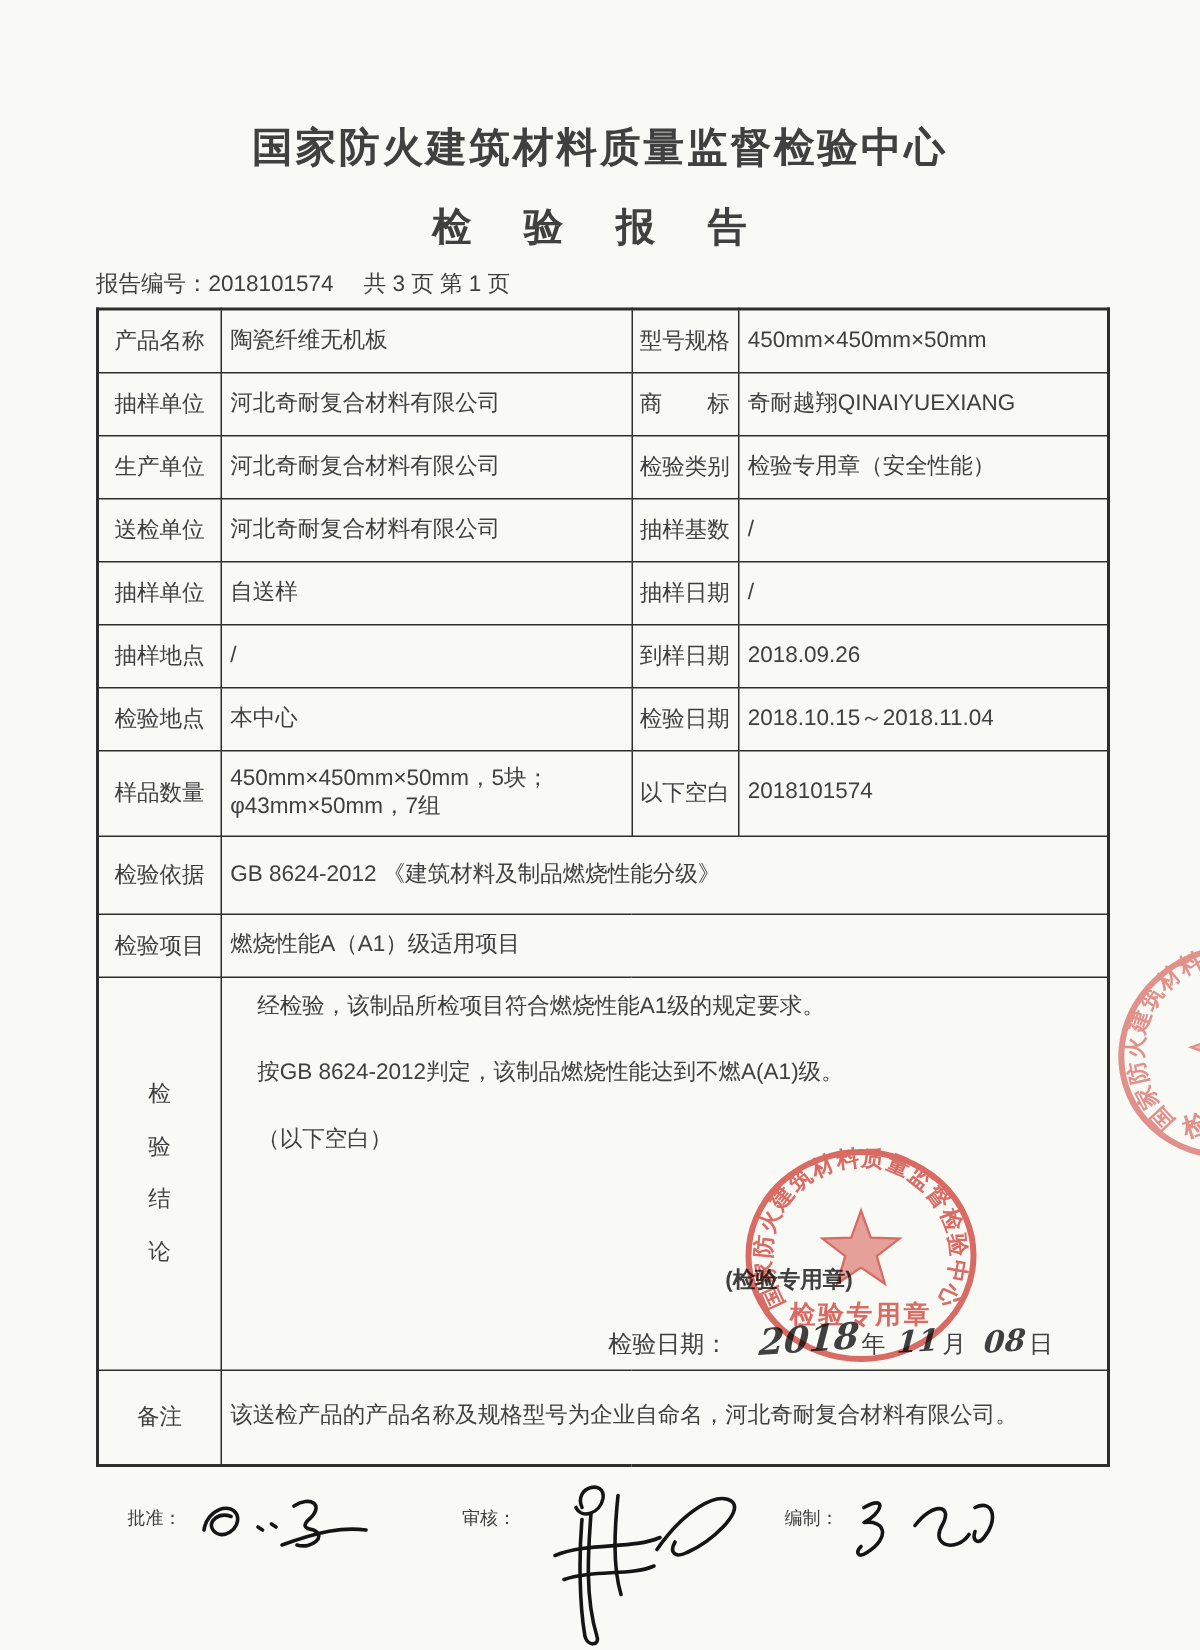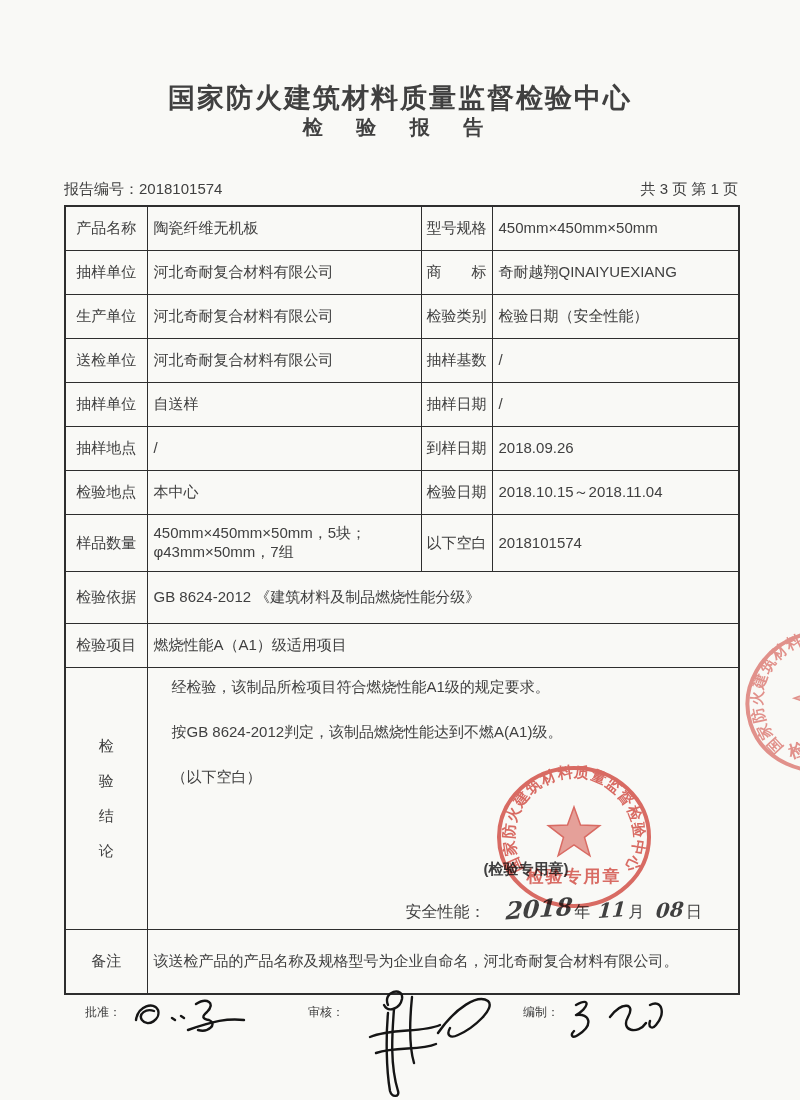--- a/index.html
+++ b/index.html
@@ -7,34 +7,34 @@
   .page {
     position:relative; width:800px; height:1100px; margin:0 auto;
     background:#f9f9f6; overflow:hidden; color:#404040;
     font-family:"Liberation Sans", sans-serif;
   }
   .org-name {
     position:absolute; top:80px; left:0; width:100%;
     text-align:center; font-size:27px; font-weight:bold; letter-spacing:2px;
   }
   .doc-title {
-    position:absolute; top:114px; left:0; width:100%;
-    text-align:center; font-size:20px; font-weight:bold; letter-spacing:14px;
+    position:absolute; top:134px; left:0; width:100%;
+    text-align:center; font-size:26px; font-weight:bold; letter-spacing:14px;
   }
   .meta-row {
     position:absolute; top:180px; left:64px; width:674px;
-    display:flex; justify-content:space-between; font-size:15px;
+    display:flex; font-size:15px;gap:20px;
   }
   .report-table {
     position:absolute; top:205px; left:64px; width:674px;
     border-collapse:collapse; table-layout:fixed; font-size:15px;
   }
   .report-table td { border:1.6px solid #2e2e2e; overflow:hidden; }
   .report-table { border:2.2px solid #2e2e2e; }
-  td.lab { text-align:center; padding:12px 3px;font-family:Liberation Mono, monospace; }
+  td.lab { text-align:center; padding:2px 3px;font-family:Liberation Mono, monospace; }
   td.val { text-align:left; padding:2px 6px; line-height:1.25; }
   td.vert-lab { vertical-align:middle; }
   .vert-stack { display:flex; flex-direction:column; align-items:center; gap:16px; }
   .concl-cell { position:relative; vertical-align:top; padding:10px 28px 10px 24px; }
   .concl-cell p { margin:0 0 26px 0; line-height:1.25; }
   .stamp-note { position:absolute; left:336px; top:192px; font-size:15px;font-weight:bold; }
   .issue-line { position:absolute; left:258px; top:226px; font-size:16px; white-space:nowrap; }
   .hand {
     font-family:"DejaVu Serif", serif; font-style:italic; font-weight:bold;
     display:inline-block; transform:rotate(-4deg) skewX(-8deg); font-size:24px;
@@ -83,21 +83,21 @@
     <tr style="height:42px">
       <td class="lab">抽样单位</td>
       <td class="val">河北奇耐复合材料有限公司</td>
       <td class="lab">商　　标</td>
       <td class="val">奇耐越翔QINAIYUEXIANG</td>
     </tr>
     <tr style="height:42px">
       <td class="lab">生产单位</td>
       <td class="val">河北奇耐复合材料有限公司</td>
       <td class="lab">检验类别</td>
-      <td class="val">检验日期（安全性能）</td>
+      <td class="val">检验专用章（安全性能）</td>
     </tr>
     <tr style="height:42px">
       <td class="lab">送检单位</td>
       <td class="val">河北奇耐复合材料有限公司</td>
       <td class="lab">抽样基数</td>
       <td class="val">/</td>
     </tr>
     <tr style="height:42px">
       <td class="lab">抽样单位</td>
       <td class="val">自送样</td>
@@ -138,21 +138,21 @@
           <span>结</span>
           <span>论</span>
         </div>
       </td>
       <td class="concl-cell" colspan="3">
         <p>经检验，该制品所检项目符合燃烧性能A1级的规定要求。</p>
         <p>按GB 8624-2012判定，该制品燃烧性能达到不燃A(A1)级。</p>
         <p>（以下空白）</p>
         <div class="stamp-note">(检验专用章)</div>
         <div class="issue-line">
-          <span>安全性能：</span><span class="hand gap-lg">2018</span><span class="unit gap-lg">年</span><span class="hand small gap-sm">11</span><span class="unit gap-md">月</span><span class="hand small gap-md">08</span><span class="unit">日</span>
+          <span>检验日期：</span><span class="hand gap-lg">2018</span><span class="unit gap-lg">年</span><span class="hand small gap-sm">11</span><span class="unit gap-md">月</span><span class="hand small gap-md">08</span><span class="unit">日</span>
         </div>
       </td>
     </tr>
     <tr style="height:64px">
       <td class="lab">备注</td>
       <td class="val" colspan="3">该送检产品的产品名称及规格型号为企业自命名，河北奇耐复合材料有限公司。</td>
     </tr>
   </tbody>
     </table>
 

